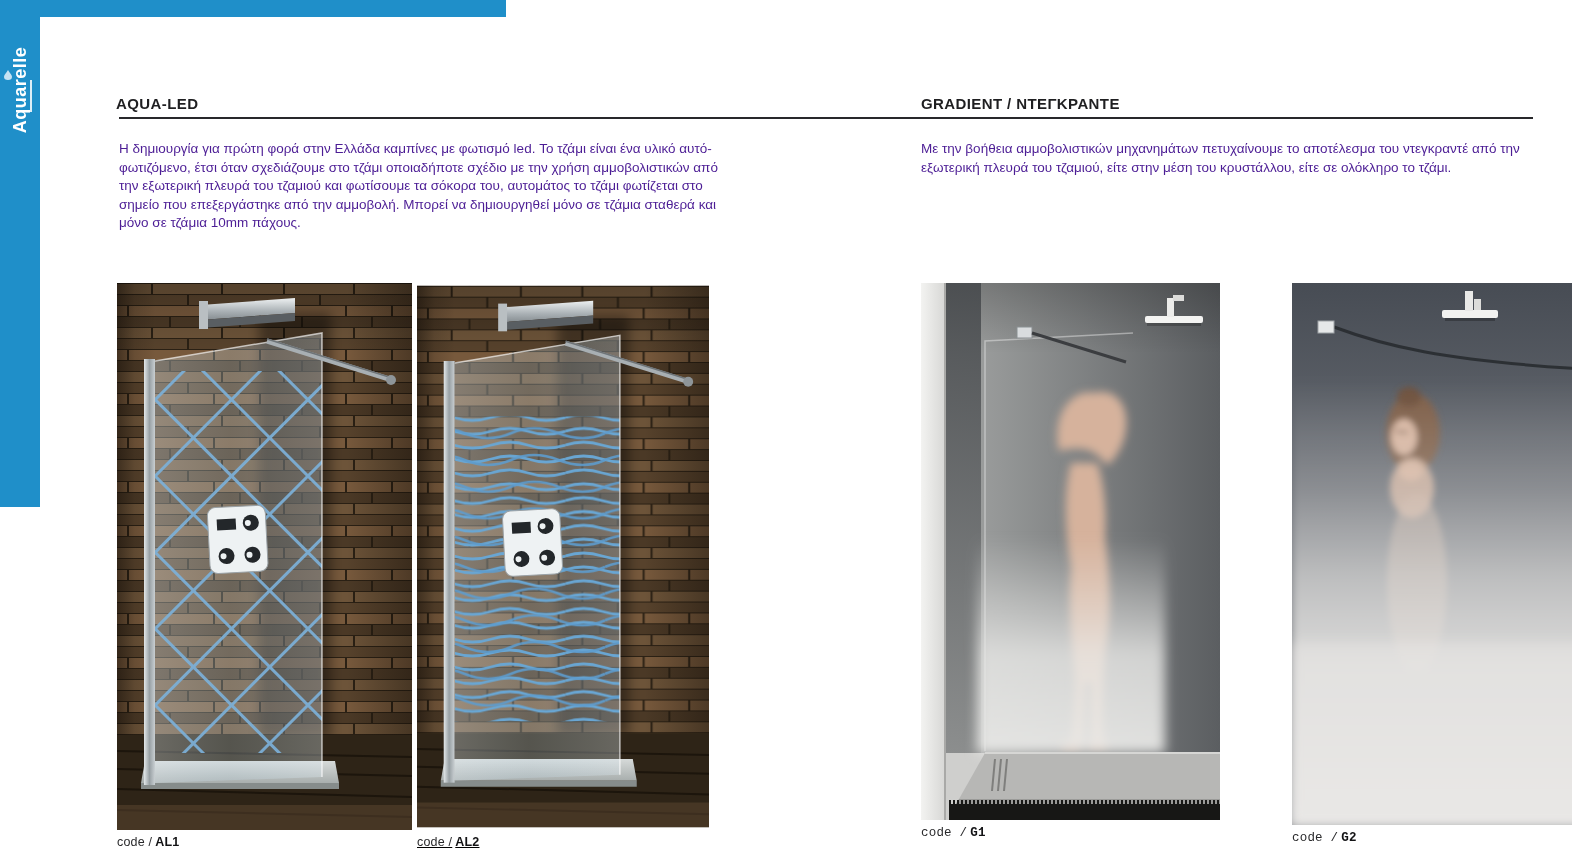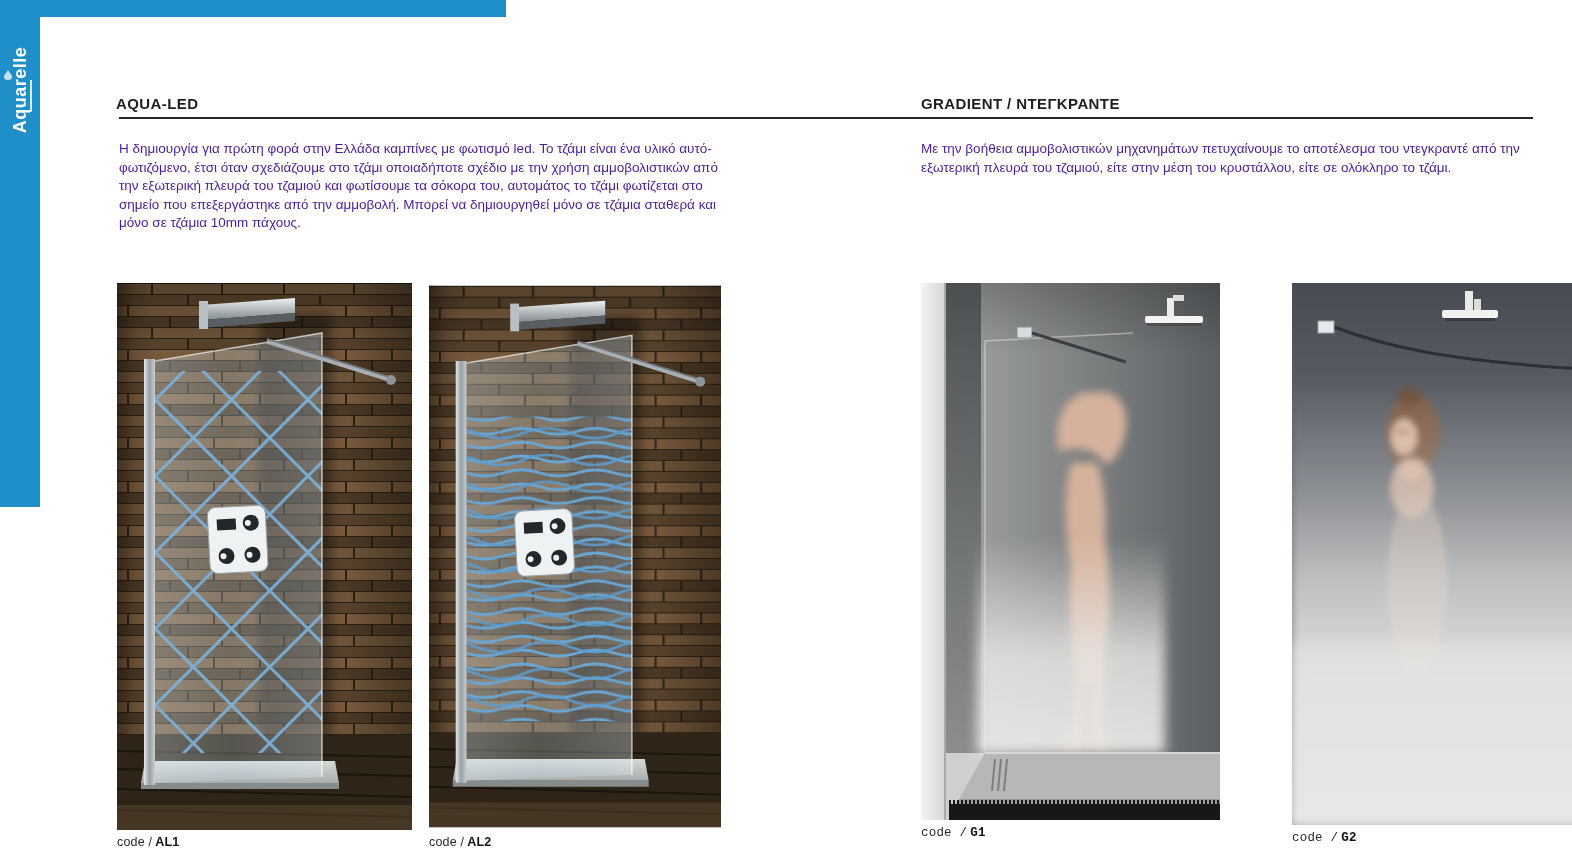--- a/index.html
+++ b/index.html
@@ -186,21 +186,21 @@
           <circle cx="14" cy="49" r="3" fill="#eef2f3"></circle>
         <circle cx="43" cy="49" r="8" fill="#23272a"></circle>
           <circle cx="40" cy="49" r="3" fill="#eef2f3"></circle>
       </g>
     </svg>
     <div class="caption cap-left">
       <span>code /</span><b>AL1</b>
     </div>
   </div>
 
-  <div class="figure" style="left:429px;">
+  <div class="figure" style="left:417px;text-decoration:underline;">
     <svg width="292" height="547" viewBox="0 0 295 547">
       <rect width="295" height="455" fill="url(#d-wood)"></rect>
       <rect x="142" y="30" width="72" height="425" fill="rgba(10,6,2,.38)" filter="url(#f-b6)"></rect>
       <rect width="295" height="455" fill="url(#g-left)"></rect>
       <rect width="295" height="455" fill="url(#g-top)"></rect>
       <rect y="452" width="295" height="95" fill="#2e2417"></rect>
       <path d="M0 468 L295 474 M0 486 L295 493 M0 506 L295 514 M0 527 L295 534" stroke="#1c150c" stroke-width="2"></path>
       <rect y="522" width="295" height="25" fill="#5d4832" opacity=".5"></rect>
       <polygon points="28,478 218,478 222,500 24,500" fill="url(#g-tray)"></polygon>
       <polygon points="24,500 222,500 222,506 24,506" fill="#868c8b"></polygon>

